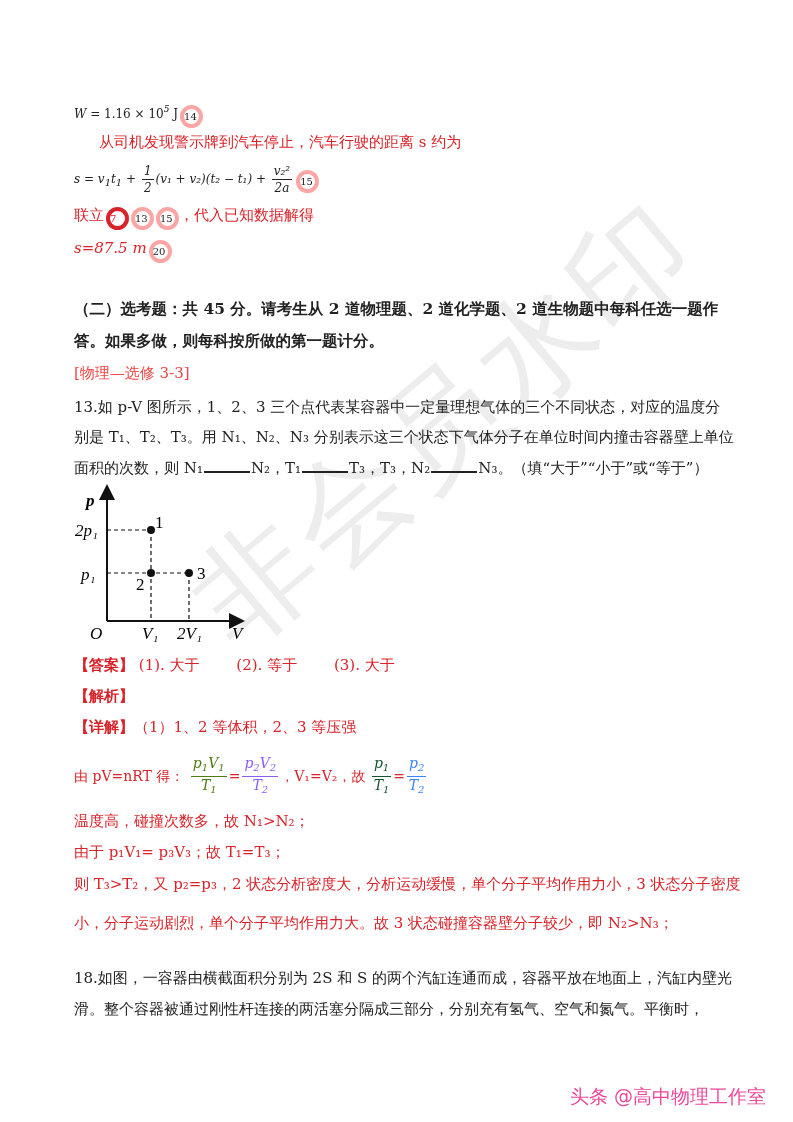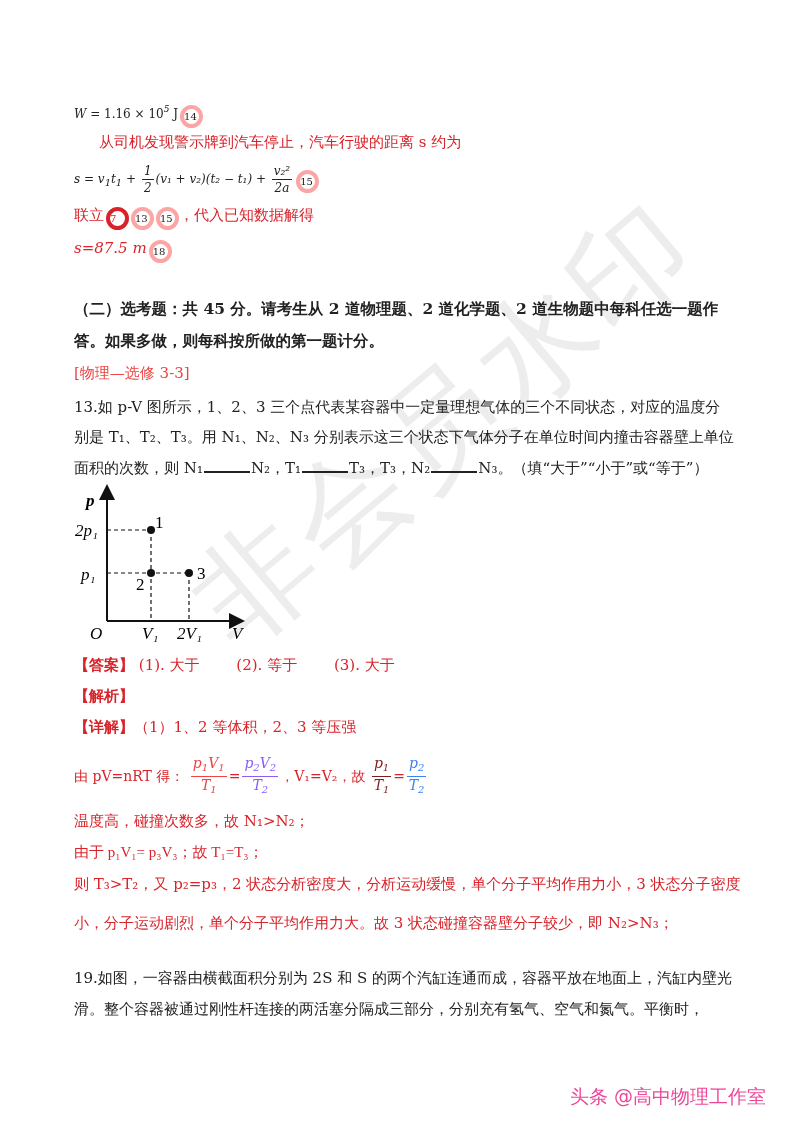--- a/index.html
+++ b/index.html
@@ -35,21 +35,21 @@
   <span>s = v</span><sub>1</sub><span>t</span><sub>1</sub> +
   <span class="frac"><span class="n">1</span><span class="d">2</span></span><span>(v₁ + v₂)(t₂ − t₁) +</span>
   <span class="frac"><span class="n">v₂²</span><span class="d">2a</span></span><span class="circ">15</span>
 </div>
 
 <div class="line red" style="top:205px;">
   <span>联立</span><span class="circ r">7</span><span class="circ">13</span><span class="circ">15</span><span>，代入已知数据解得</span>
 </div>
 
 <div class="line red" style="top:238px;">
-  <span class="it">s=87.5 m</span><span class="circ">18</span>
+  <span class="it">s=87.5 m</span><span class="circ">20</span>
 </div>
 
 <div class="line bold" style="top:299px;font-size:15.5px;">（二）选考题：共 45 分。请考生从 2 道物理题、2 道化学题、2 道生物题中每科任选一题作</div>
 <div class="line bold" style="top:331px;font-size:15.5px;">答。如果多做，则每科按所做的第一题计分。</div>
 <div class="line" style="top:363px;color:#ef4444;">[物理—选修 3-3]</div>
 
 <div class="line" style="top:397px;">13.如 p-V 图所示，1、2、3 三个点代表某容器中一定量理想气体的三个不同状态，对应的温度分</div>
 <div class="line" style="top:427px;">别是 T₁、T₂、T₃。用 N₁、N₂、N₃ 分别表示这三个状态下气体分子在单位时间内撞击容器壁上单位</div>
 <div class="line" style="top:457px;">
   <span>面积的次数，则 N₁</span><span class="blank"></span><span>N₂，T₁</span><span class="blank"></span><span>T₃，T₃，N₂</span><span class="blank"></span><span>N₃。（填“大于”“小于”或“等于”）</span>
@@ -90,25 +90,25 @@
   <span style="margin-left:32px">(2). 等于</span>
   <span style="margin-left:32px">(3). 大于</span>
 </div>
 <div class="line red bold" style="top:686px;">【解析】</div>
 <div class="line red" style="top:717px;">
   <span class="bold">【详解】</span><span>（1）1、2 等体积，2、3 等压强</span>
 </div>
 
 <div class="line red" style="top:755px;font-size:14px;line-height:36px;">
   <span>由 pV=nRT 得：</span>
-  <span class="frac it" style="color:#ef4444"><span class="n">p<sub>1</sub>V<sub>1</sub></span><span class="d">T<sub>1</sub></span></span>=<span class="frac it" style="color:#8b5cf6"><span class="n">p<sub>2</sub>V<sub>2</sub></span><span class="d">T<sub>2</sub></span></span><span>，V₁=V₂，故</span>
-  <span class="frac it" style="color:#7f1d1d"><span class="n">p<sub>1</sub></span><span class="d">T<sub>1</sub></span></span>=<span class="frac it" style="color:#3b82f6"><span class="n">p<sub>2</sub></span><span class="d">T<sub>2</sub></span></span>
+  <span class="frac it" style="color:#4d7c0f"><span class="n">p<sub>1</sub>V<sub>1</sub></span><span class="d">T<sub>1</sub></span></span>=<span class="frac it" style="color:#8b5cf6"><span class="n">p<sub>2</sub>V<sub>2</sub></span><span class="d">T<sub>2</sub></span></span><span>，V₁=V₂，故</span>
+  <span class="frac it" style="color:#14532d"><span class="n">p<sub>1</sub></span><span class="d">T<sub>1</sub></span></span>=<span class="frac it" style="color:#3b82f6"><span class="n">p<sub>2</sub></span><span class="d">T<sub>2</sub></span></span>
 </div>
 
 <div class="line red" style="top:811px;">温度高，碰撞次数多，故 N₁&gt;N₂；</div>
-<div class="line red" style="top:842px;font-family:Liberation Serif, serif;">由于 p₁V₁= p₃V₃；故 T₁=T₃；</div>
+<div class="line red" style="top:842px;">由于 p₁V₁= p₃V₃；故 T₁=T₃；</div>
 <div class="line red" style="top:874px;">则 T₃&gt;T₂，又 p₂=p₃，2 状态分析密度大，分析运动缓慢，单个分子平均作用力小，3 状态分子密度</div>
 <div class="line red" style="top:913px;">小，分子运动剧烈，单个分子平均作用力大。故 3 状态碰撞容器壁分子较少，即 N₂&gt;N₃；</div>
 
-<div class="line" style="top:968px;">19.如图，一容器由横截面积分别为 2S 和 S 的两个汽缸连通而成，容器平放在地面上，汽缸内壁光</div>
+<div class="line" style="top:968px;">18.如图，一容器由横截面积分别为 2S 和 S 的两个汽缸连通而成，容器平放在地面上，汽缸内壁光</div>
 <div class="line" style="top:999px;">滑。整个容器被通过刚性杆连接的两活塞分隔成三部分，分别充有氢气、空气和氮气。平衡时，</div>
 
 <div class="footer">头条 @高中物理工作室</div>
 
 </body></html>

